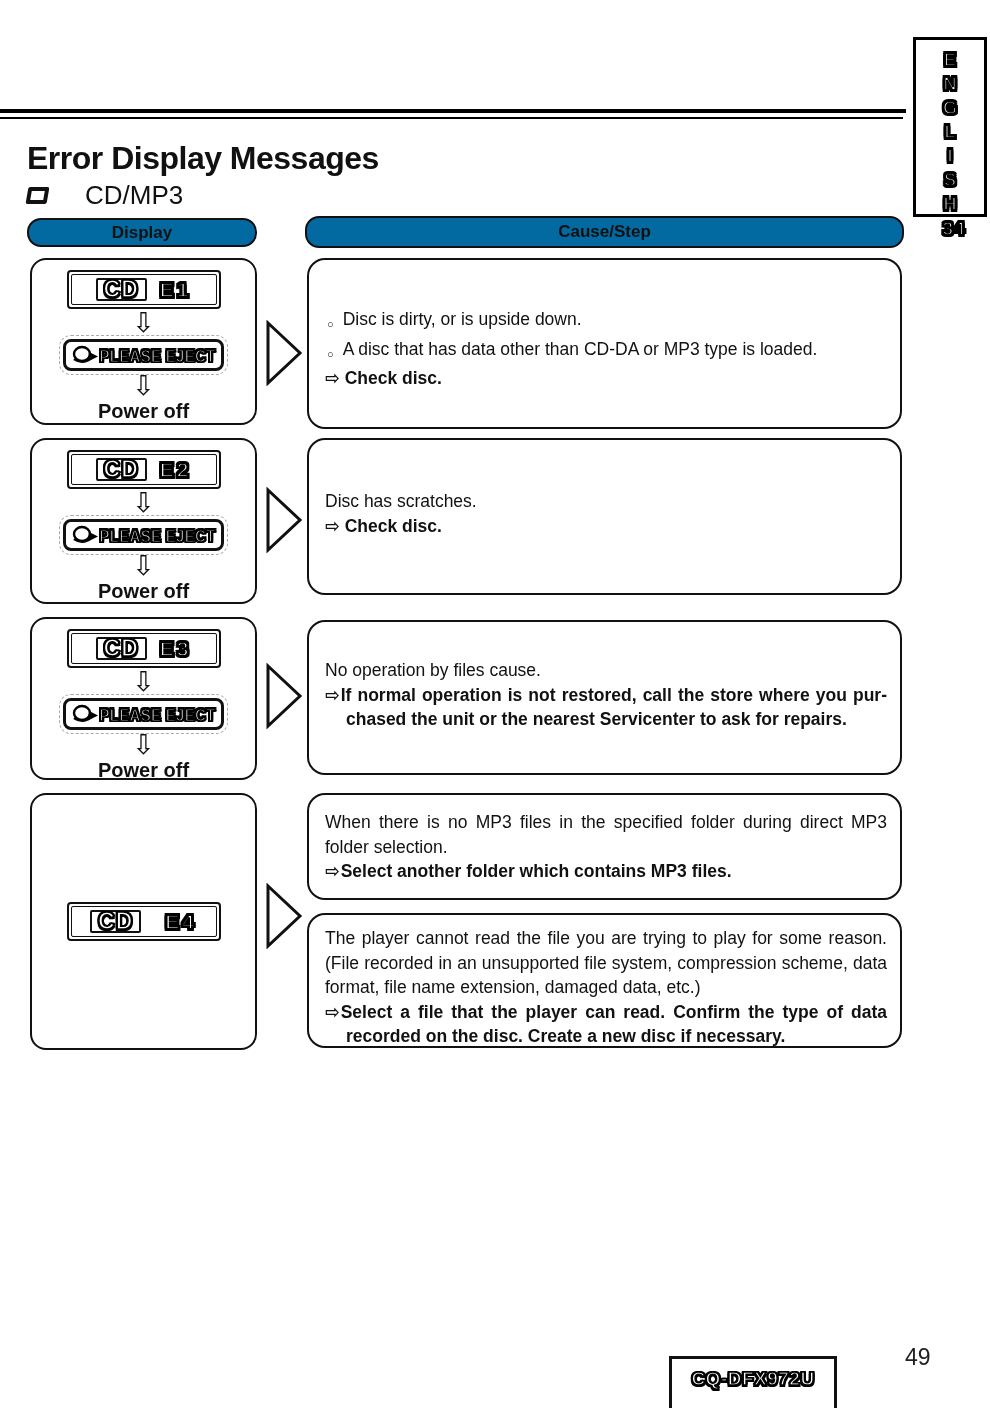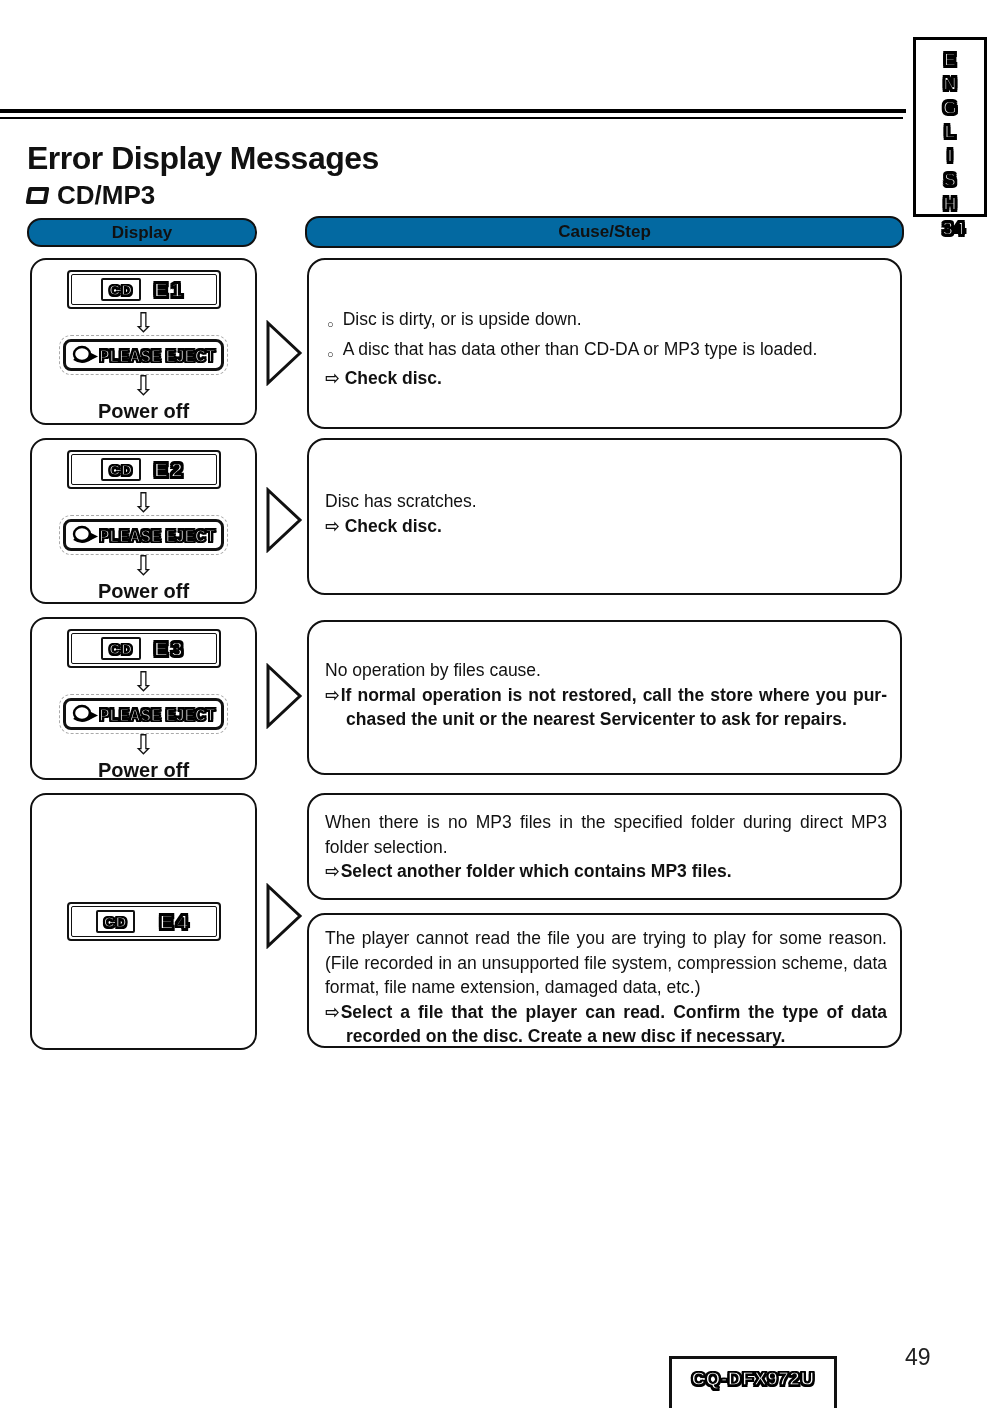--- a/index.html
+++ b/index.html
@@ -38,21 +38,21 @@
     display:flex; flex-direction:column; align-items:center;
   }
   .tab-lang {
     writing-mode:vertical-rl; text-orientation:upright;
     font-size:18px; letter-spacing:4px; margin-top:10px; line-height:1;
   }
   .tab-num { margin-top:auto; margin-bottom:8px; font-size:19px; letter-spacing:1px;margin-left:8px; }
 
   
   #title { position:absolute; left:27px; top:140px; font-size:32px; font-weight:bold; letter-spacing:-0.5px; }
-  #subtitle { position:absolute; left:27px; top:180px; display:flex; align-items:center; font-size:26px; font-weight:bold; }
+  #subtitle { position:absolute; left:27px; top:180px; display:flex; align-items:center; font-size:26px; font-weight:normal;gap:28px; }
   .square-icon { width:21px; height:17px; border:4px solid #111; border-radius:2px; margin-right:9px; transform:skewX(-10deg); }
 
   
   .pill {
     position:absolute; border:2px solid #111; border-radius:14px; background:#0369a1;
     display:flex; align-items:center; justify-content:center; font-weight:bold; font-size:17px;
   }
   #pill-display { left:27px;  top:218px; width:230px; height:29px; }
   #pill-cause   { left:305px; top:216px; width:599px; height:32px; }
 
@@ -67,21 +67,21 @@
   #disp4 { top:793px; height:257px; justify-content:center; }
 
   .lcd1-outer { border:2px solid #111; border-radius:4px; padding:2px; background:#fff; margin-top:10px; }
   #disp4 .lcd1-outer { margin-top:0; }
   .lcd1-inner {
     border:1.5px solid #111; border-radius:2px; width:146px; height:31px;
     display:flex; align-items:center; justify-content:center; gap:13px;
   }
   #disp4 .lcd1-inner { gap:24px; }
   .cd-chip { border:2px solid #111; border-radius:2px; padding:0 6px; height:23px; display:flex; align-items:center; }
-  .cd-chip span { font-size:15px; letter-spacing:1px;border-radius:7px; }
+  .cd-chip span { font-size:23px; letter-spacing:1px;border-radius:7px; }
   .err-code { font-size:21px; letter-spacing:3px; }
 
   .down-arrow { font-family:"DejaVu Sans", sans-serif; font-size:27px; line-height:27px; color:#111; margin:0; font-weight:normal; }
 
   .lcd2 {
     border:3px solid #111; border-radius:8px; outline:1px dashed #aaa; outline-offset:3px;
     padding:2px 5px; display:flex; align-items:center; gap:0; height:40px; margin:3px 0 1px 0; background:#fff;
   }
   .eject-text { font-size:15px; white-space:nowrap; transform:scaleY(1.12); letter-spacing:0.3px; }
 

